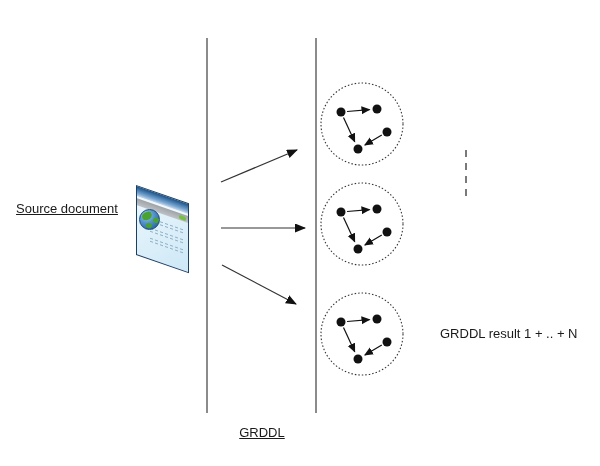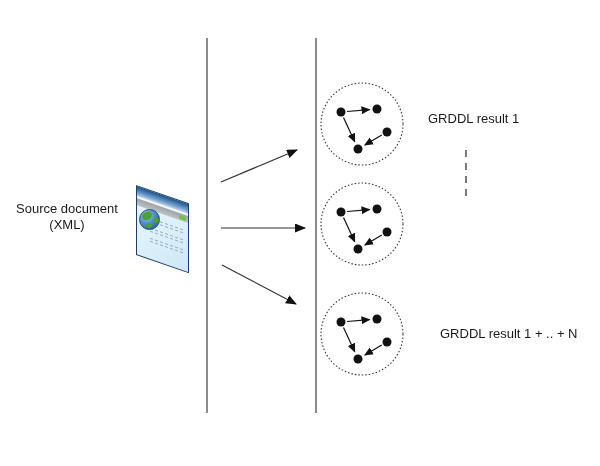--- a/index.html
+++ b/index.html
@@ -3,21 +3,21 @@
 <meta charset="utf-8">
 <style>
   html,body{margin:0;padding:0;background:#fff;}
   .canvas{
     position:relative;width:600px;height:466px;background:#ffffff;overflow:hidden;
     font-family:"Liberation Sans", sans-serif;color:#1a1a1a;
   }
   .abs{position:absolute;}
   svg{display:block;}
   .label{font-size:13px;line-height:16px;white-space:nowrap;}
-  .center{text-align:center;}
+  .center{text-align:center;text-decoration:underline;}
 
   
   .doc-window{
     position:absolute;left:136px;top:185px;width:53px;height:70px;
     transform:skewY(19deg);transform-origin:top left;
     border:1.6px solid #1c3f66;background:linear-gradient(135deg,#eef8fd,#cde8f6);
     box-sizing:border-box;
   }
   .doc-titlebar{position:absolute;left:0;top:0;width:100%;height:10px;
     background:linear-gradient(180deg,#1f4e7c 0%,#3f77ac 30%,#7fa9d2 70%,#c9dcee 100%);}
@@ -99,20 +99,19 @@
     <div class="doc-line" style="top:50px"></div>
   </div>
   <div class="globe">
     <div class="land l1"></div>
     <div class="land l2"></div>
     <div class="land l3"></div>
   </div>
 
   <div class="abs label center" style="left:6px;top:201px;width:122px">
     <div>Source document</div>
-    <div>(XML)</div>
   </div>
 
-  <div class="abs label" style="left:428px;top:111px">GRDDL result 1</div>
   <div class="abs label" style="left:440px;top:326px">GRDDL result 1 + .. + N</div>
 
+  <div class="abs label center" style="left:207px;top:425px;width:110px">GRDDL</div>
 
 </div>
 
 </body></html>

